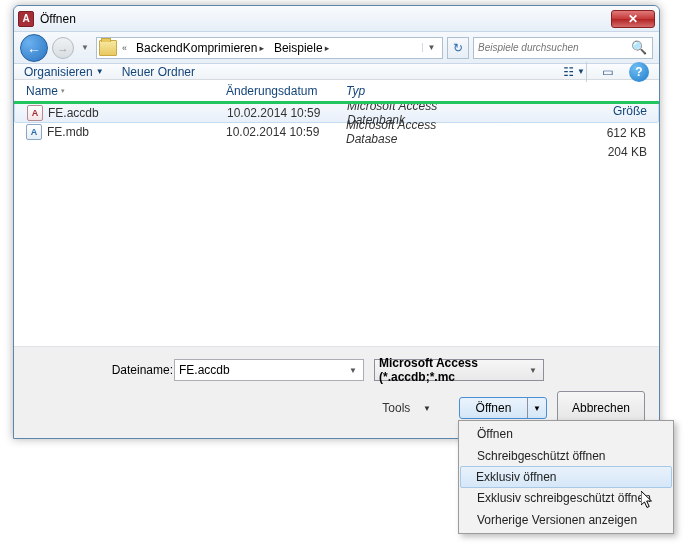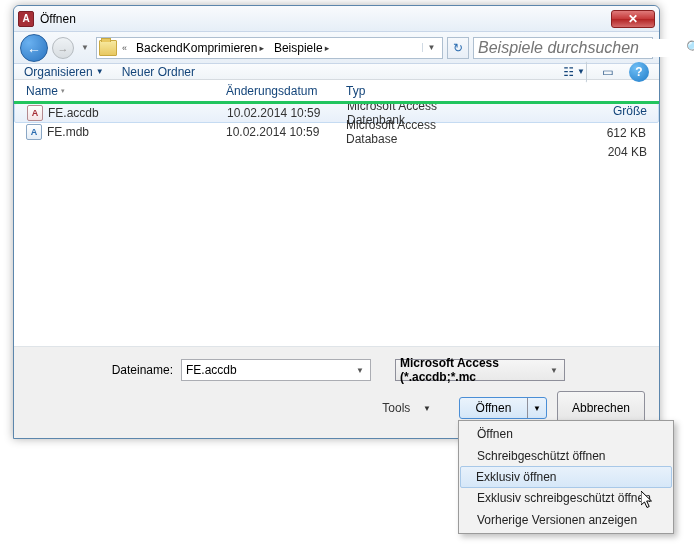--- a/index.html
+++ b/index.html
@@ -43,51 +43,51 @@
   .addr-icon { width:18px; height:16px; background: linear-gradient(#f7e9a0,#e8c861); border:1px solid #c9a840; border-radius:1px; position:relative; }
   .addr-icon::before { content:''; position:absolute; top:-3px; left:1px; width:8px; height:3px; background:#e8c861; border:1px solid #c9a840; border-bottom:none;}
   .addr-seg { display:flex; align-items:center; height:100%; padding:0 4px; cursor:pointer; }
   .addr-sep { font-size:9px; color:#555; padding:0 3px; }
   .addr-chev { color:#3a3a3a; font-size:9px; margin-left:2px;}
   .addr-drop { width:18px; text-align:center; color:#555; font-size:8px; cursor:pointer; border-left:1px solid #d0dae4;}
   .addr-refresh { width:22px; height:22px; border:1px solid #aebfd0; background:linear-gradient(#f6f9fc,#e8eff7); display:flex; align-items:center; justify-content:center; color:#2b6cb0; cursor:pointer; font-size:12px;}
   .search {
     width:180px; height:22px; border:1px solid #aebfd0; background:#fff; display:flex; align-items:center; padding:0 4px;
   }
-  .search input { border:none; outline:none; flex:1; font-style:italic; color:#999; font-size:16px;}
+  .search input { border:none; outline:none; flex:1; font-style:italic; color:#999; font-size:10px;}
   .search-ic { color:#2b6cb0; font-size:13px; cursor:pointer;}
   .toolbar {
     height:16px; border-bottom:1px solid #d6dbe0; display:flex; align-items:center; padding:0 10px; gap:18px;
     background:linear-gradient(#fafcfe,#f0f4f8);
   }
   .tb-item { color:#14457a; cursor:pointer; display:flex; align-items:center; gap:3px;}
   .tb-drop { font-size:8px; color:#14457a;}
   .tb-right { margin-left:auto; display:flex; align-items:center; gap:8px;}
   .tb-ic { width:26px; height:22px; border:1px solid transparent; border-radius:2px; display:flex; align-items:center; justify-content:center; cursor:pointer; color:#14457a;}
   .tb-ic.view { border-right:1px solid #c5cfd8;}
   .tb-help { width:20px; height:20px; border-radius:10px; background:radial-gradient(circle at 35% 30%,#6fbef5,#1e7bc8); color:#fff; display:flex; align-items:center; justify-content:center; font-weight:bold; font-size:11px;}
   .list-head {
     height:24px; border-bottom:3px solid #22c55e; display:flex; align-items:center; color:#14457a; background:#fff;
   }
   .col { padding:0 12px; display:flex; align-items:center; height:100%; border-right:0px solid #eee;}
-  .col-name { width:200px;} .col-mod { width:120px;} .col-type{ width:168px;} .col-size{ flex:1; justify-content:flex-end;margin-top:40px;}
+  .col-name { width:200px;} .col-mod { width:120px;} .col-type{ width:168px;font-style:italic;} .col-size{ flex:1; justify-content:flex-end;margin-top:40px;}
   .col-drop { font-size:7px; color:#888; margin-left:3px;}
   .file-list { background:#fff; height:190px; overflow:auto;}
   .row { height:20px; display:flex; align-items:center; color:#333; cursor:pointer;}
   .row.selected { background:linear-gradient(#f4f8fc,#e8f0fa); border:1px solid #c5dbf2; border-radius:2px; margin: -1px 0;}
   .row .col-name { display:flex; align-items:center; gap:5px;}
   .file-ic { width:16px; height:16px; border:1px solid #999; border-radius:2px; display:flex; align-items:center; justify-content:center; font-size:9px; font-weight:bold;}
   .file-ic.acc { background:linear-gradient(#fff,#f3e4e6); color:#a62f37; border-color:#b38a8f;}
   .file-ic.mdb { background:linear-gradient(#fff,#e5eef7); color:#2b6cb0; border-color:#8aa7c5;}
   .col-size-v { text-align:right;}
   .bottom {
     position:absolute; left:0; right:0; bottom:0; height:92px; border-top:1px solid #dfe4e8;
     background:#f0f0f0; padding:12px 14px; display:flex; flex-direction:column; gap:10px;
   }
-  .r1 { display:flex; align-items:center; gap:8px;}
+  .r1 { display:flex; align-items:center; gap:1px;}
   .r1 .lbl { width:145px; text-align:right;}
   .combo { height:22px; border:1px solid #abadb3; background:#fff; display:flex; align-items:center; padding:0 4px; position:relative;}
   .combo-drop { position:absolute; right:2px; width:16px; text-align:center; font-size:8px; color:#555; cursor:pointer;}
   .fname { width:190px;}
   .ftype { width:170px; border-color:#8e8f9a; background:linear-gradient(#f6f6f6,#e9e9e9);font-weight:bold;}
   .r2 { display:flex; align-items:center; gap:10px; justify-content:flex-end;}
   .btn {
     height:22px; border:1px solid #8e8f9a; background:linear-gradient(#f6f6f6,#e4e4e4); padding:16px 14px;
     display:flex; align-items:center; justify-content:center; cursor:pointer; border-radius:3px;
   }

